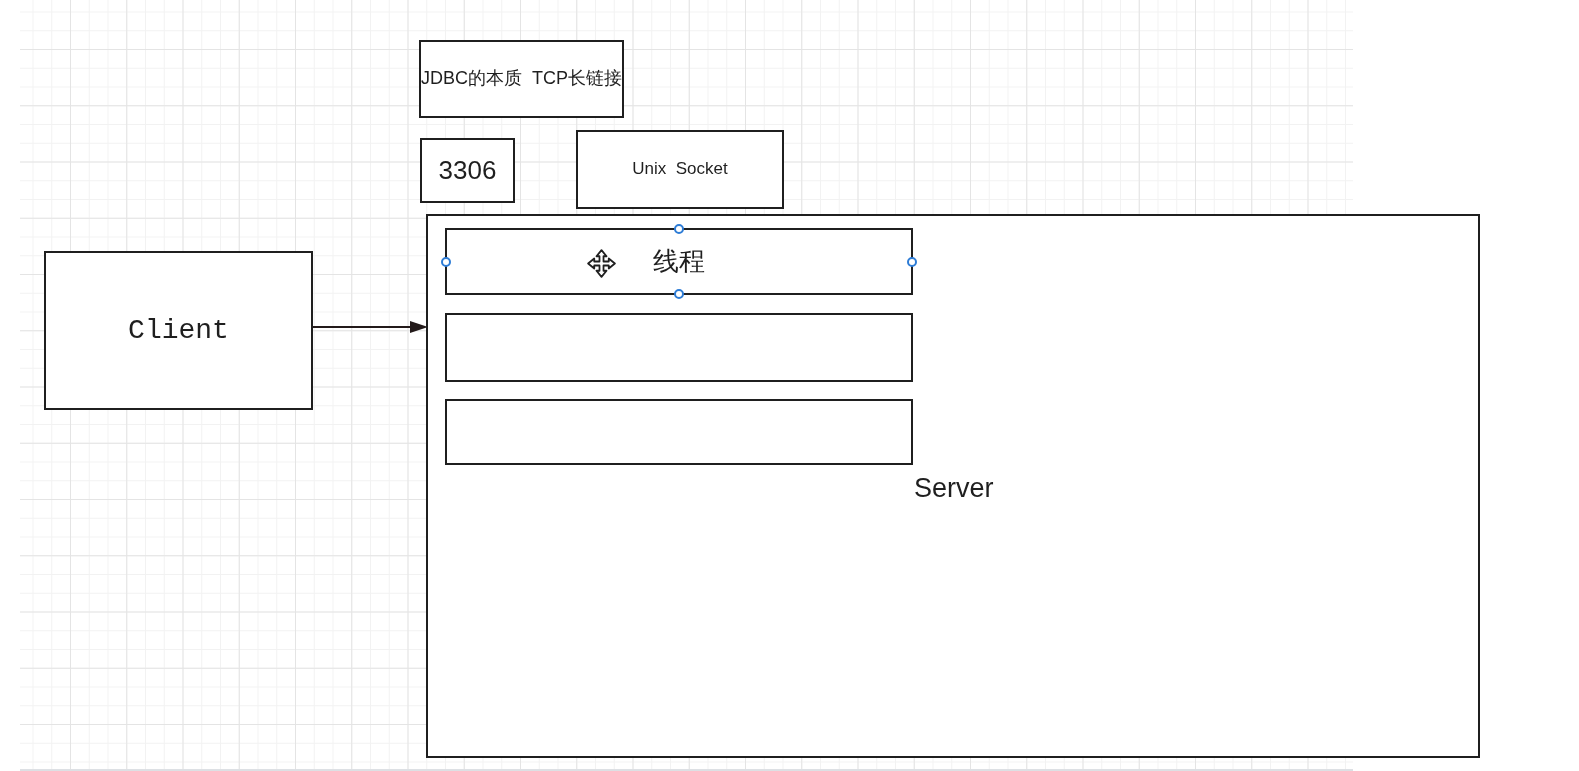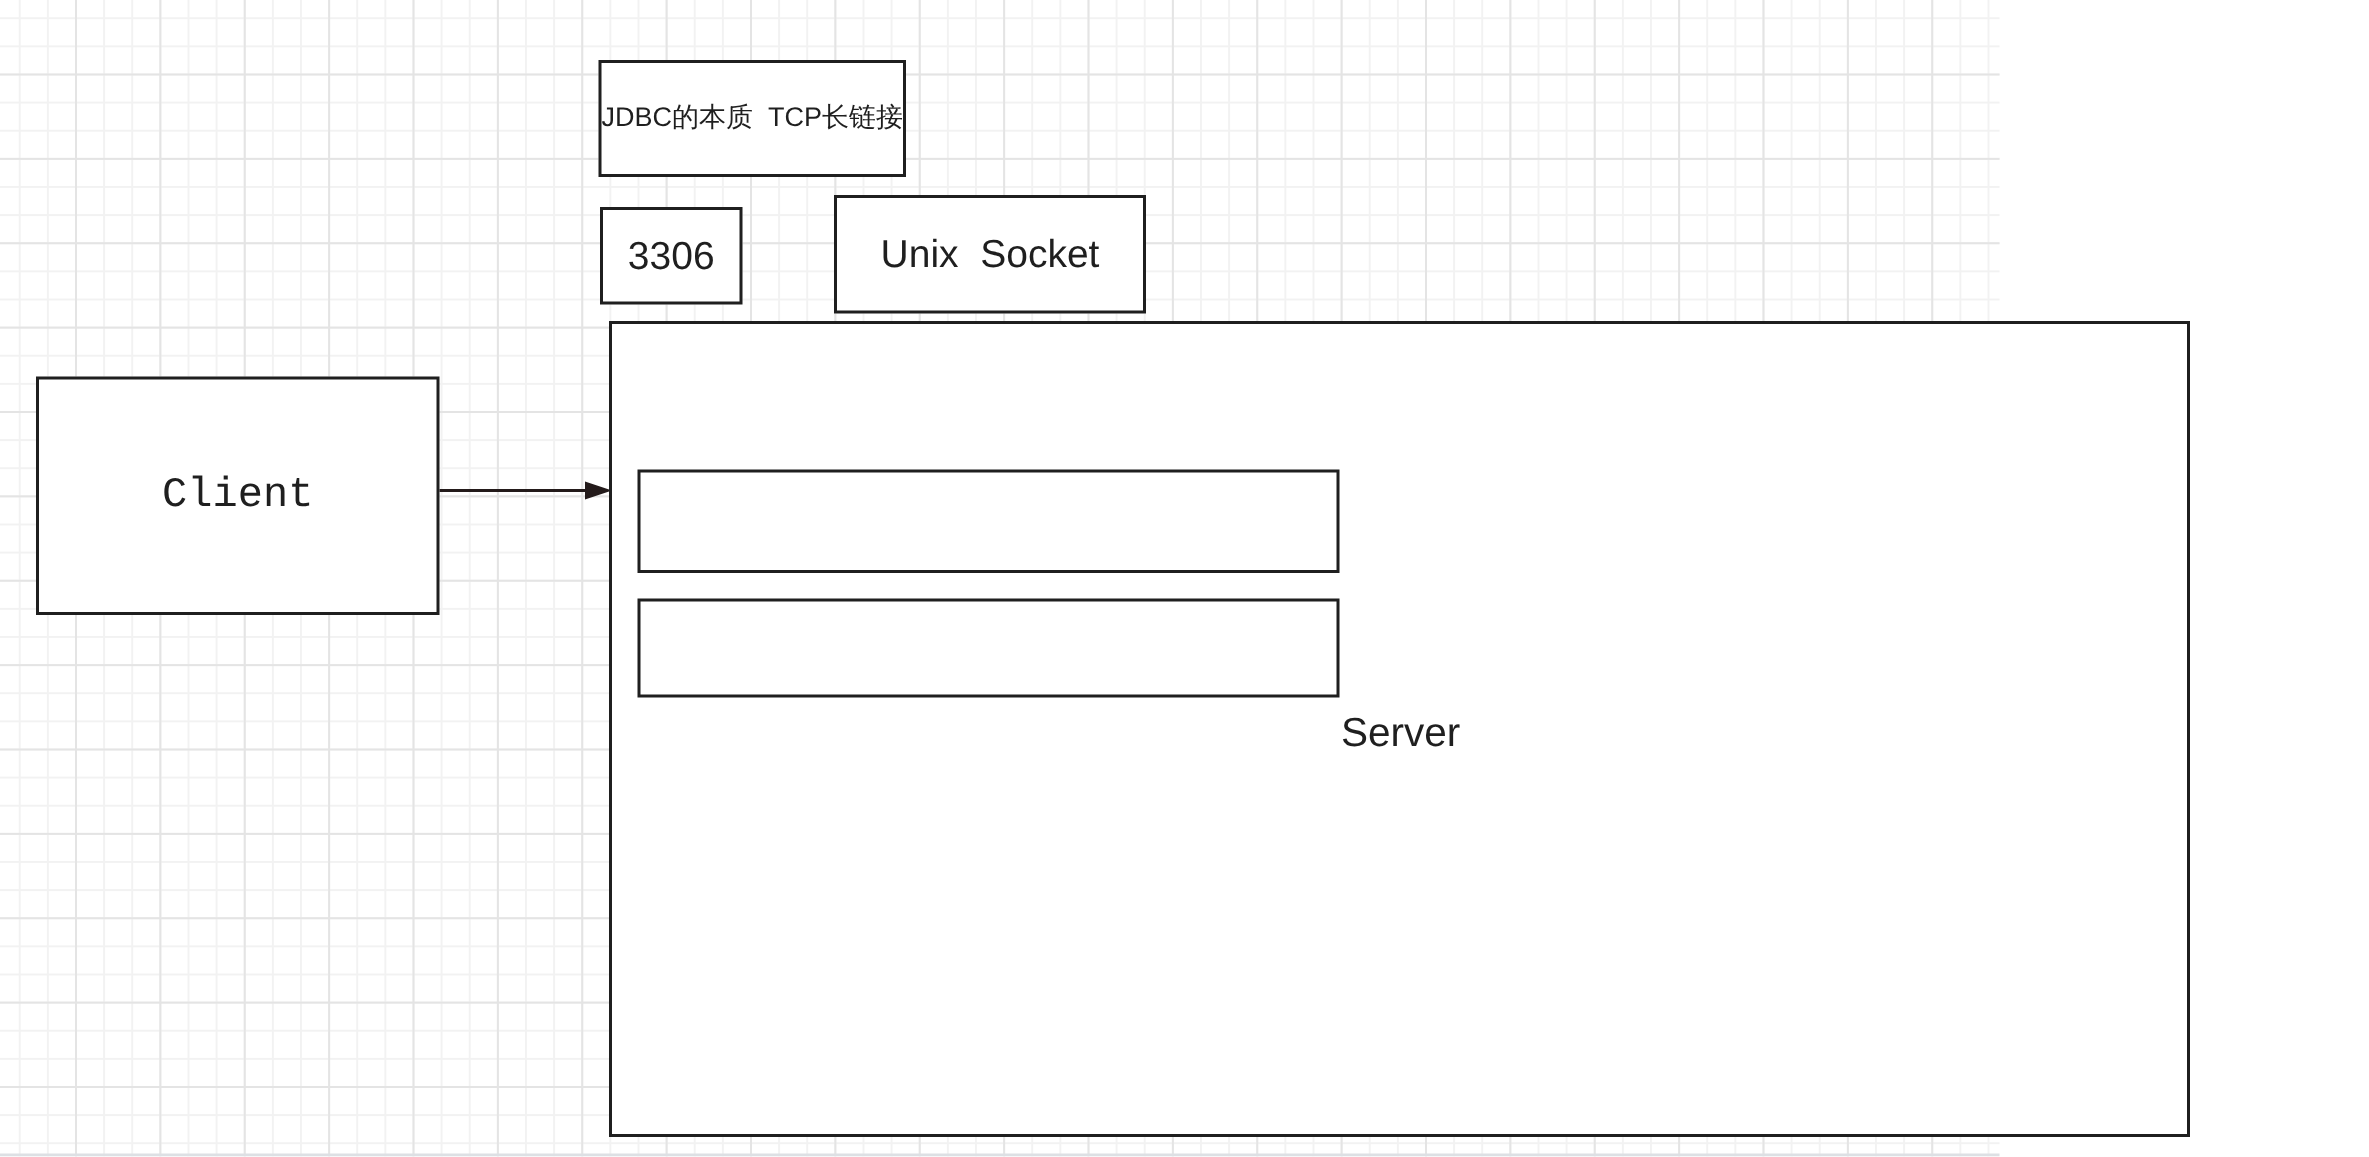--- a/index.html
+++ b/index.html
@@ -19,38 +19,39 @@
   .canvas{
     position:relative;width:1333px;height:771px;
     background-color:var(--canvas-bg);
     background-image:
       linear-gradient(to right, var(--grid-major) 1px, transparent 1px),
       linear-gradient(to bottom, var(--grid-major) 1px, transparent 1px),
       linear-gradient(to right, var(--grid-minor) 1px, transparent 1px),
       linear-gradient(to bottom, var(--grid-minor) 1px, transparent 1px);
     background-size:56.25px 56.25px,56.25px 56.25px,18.75px 18.75px,18.75px 18.75px;
     background-position:50px 0,0 49px,12.5px 0,0 11.5px;
+    margin-left:20px;
   }
 
   .shape{
     position:absolute;
     background:var(--shape-fill);
     border:2px solid var(--shape-border);
     display:flex;align-items:center;justify-content:center;
   }
   .shape .label{white-space:pre;line-height:1.2;}
 
   .note-box{left:399px;top:40px;width:205px;height:78px;}
   .note-box .label{font-size:18px;}
 
   .port-box{left:400px;top:138px;width:95px;height:65px;}
   .port-box .label{font-size:26px;}
 
   .unix-box{left:556px;top:130px;width:208px;height:79px;}
-  .unix-box .label{font-size:26px;}
+  .unix-box .label{font-size:17px;}
 
   .client-box{left:24px;top:251px;width:269px;height:159px;}
   .client-box .label{font-size:28px;font-family:Liberation Mono, monospace;}
 
   .server-box{left:406px;top:214px;width:1054px;height:544px;display:block;}
 
   .inner-box{left:17px;width:468px;}
   .thread-box{top:12px;height:67px;}
   .thread-box .label{font-size:26px;}
   .inner-box-2{top:97px;height:69px;}
@@ -100,20 +101,35 @@
     <span class="label">Client</span>
   </div>
 
   <svg class="connector" viewBox="0 0 118 16">
     <line x1="1" y1="8" x2="100" y2="8" stroke="var(--arrow)" stroke-width="2"></line>
     <polygon points="116,8 98,2 98,14" fill="var(--arrow)"></polygon>
   </svg>
 
   <div class="shape server-box">
 
+    <div class="shape inner-box thread-box">
+      <span class="label">线程</span>
+
+      <span class="handle handle-top"></span>
+      <span class="handle handle-bottom"></span>
+      <span class="handle handle-left"></span>
+      <span class="handle handle-right"></span>
+
+      <svg class="move-cursor" viewBox="0 0 26 26">
+        <path d="M13 1 L17.5 6.5 L14.8 6.5 L14.8 11.2 L19.5 11.2 L19.5 8.5 L25 13
+                 L19.5 17.5 L19.5 14.8 L14.8 14.8 L14.8 19.5 L17.5 19.5 L13 25
+                 L8.5 19.5 L11.2 19.5 L11.2 14.8 L6.5 14.8 L6.5 17.5 L1 13
+                 L6.5 8.5 L6.5 11.2 L11.2 11.2 L11.2 6.5 L8.5 6.5 Z" fill="#ffffff" stroke="#1f1f1f" stroke-width="1.6" stroke-linejoin="round"></path>
+      </svg>
+    </div>
 
     <div class="shape inner-box inner-box-2"></div>
     <div class="shape inner-box inner-box-3"></div>
 
     <div class="server-label">Server</div>
   </div>
 
   <div class="window-bottom-edge"></div>
 </div>
 

